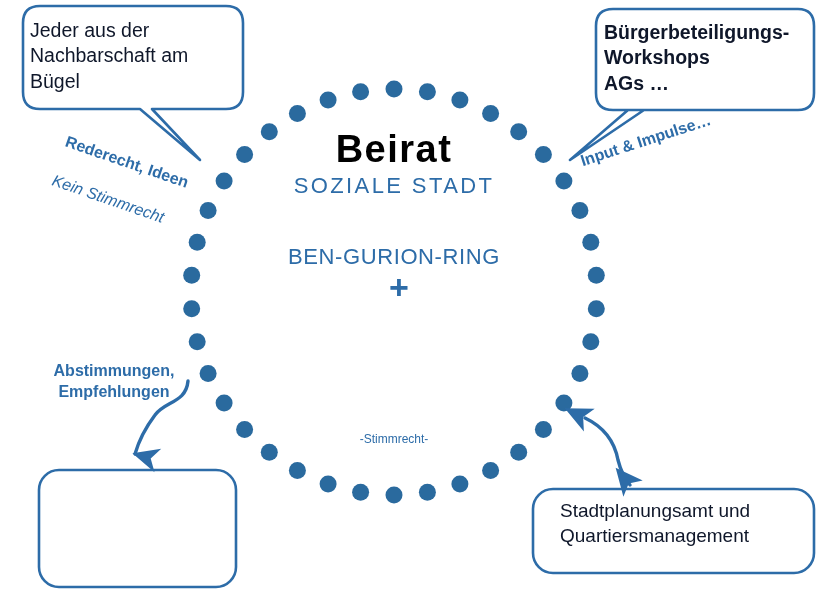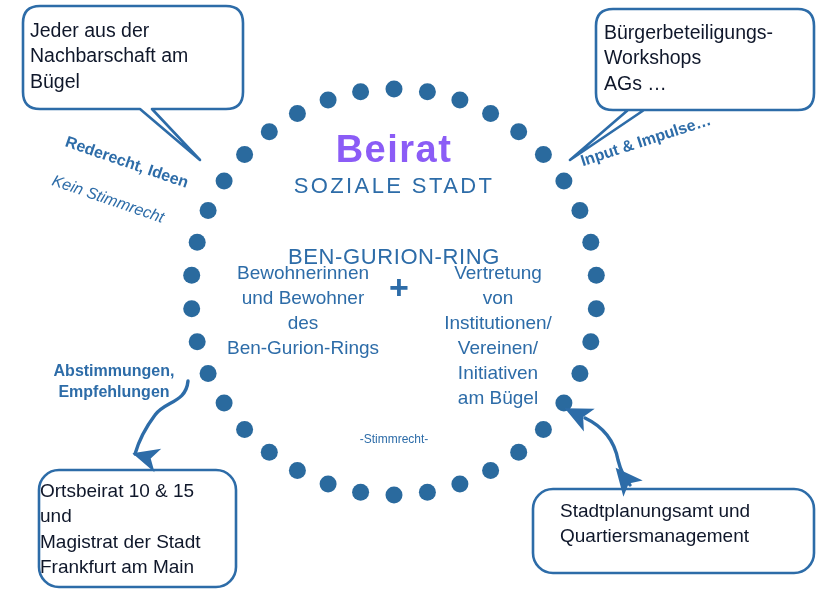--- a/index.html
+++ b/index.html
@@ -36,39 +36,40 @@
     line-height: 1.30;
     white-space: pre-line;
   }
   #bubble-tl-text {
     left: 30px; top: 18px; width: 206px;
     font-size: 19.5px;
   }
   #bubble-tr-text {
     left: 604px; top: 20px; width: 205px;
     font-size: 19.5px;
+    font-weight: bold;
   }
   #box-bl-text {
     left: 40px; top: 478px; width: 195px;
     font-size: 19px;
     line-height: 1.34;
   }
   #box-br-text {
     left: 536px; top: 498px; width: 274px;
     font-size: 19px;
     line-height: 1.34;
     margin-left: 24px;
   }
 
   
   #center-title {
     position: absolute;
     left: 244px; top: 128px; width: 300px;
     text-align: center;
-    color: #8b5cf6;
+    color: #000000;
     font-size: 38px;
     font-weight: 700;
     letter-spacing: 1.5px;
   }
   #center-sub1 {
     position: absolute;
     left: 244px; top: 173px; width: 300px;
     text-align: center;
     color: #2d6ca8;
     font-size: 22px;
@@ -270,47 +271,33 @@
   </svg>
 
   <div class="box-text" id="bubble-tl-text">Jeder aus der
 Nachbarschaft am
 Bügel</div>
 
   <div class="box-text" id="bubble-tr-text">Bürgerbeteiligungs-
 Workshops
 AGs …</div>
 
-  <div class="box-text" id="box-bl-text">Ortsbeirat 10 &amp; 15
-und
-Magistrat der Stadt
-Frankfurt am Main</div>
 
   <div class="box-text" id="box-br-text">Stadtplanungsamt und
 Quartiersmanagement</div>
 
   <div id="center-title">Beirat</div>
 
   <div id="center-sub1">SOZIALE STADT</div>
 
   <div id="center-sub2">BEN-GURION-RING</div>
 
-  <div class="col-text" id="col-left">Bewohnerinnen
-und Bewohner
-des
-Ben-Gurion-Rings</div>
 
   <div id="plus-sign">+</div>
 
-  <div class="col-text" id="col-right">Vertretung
-von
-Institutionen/
-Vereinen/
-Initiativen
-am Bügel</div>
 
   <div id="stimmrecht">-Stimmrecht-</div>
 
   <div class="angled" id="lbl-rede">
     <span class="l1">Rederecht, Ideen</span>
     <span class="l2">Kein Stimmrecht</span>
   </div>
 
   <div class="angled" id="lbl-input">Input &amp; Impulse…</div>
 

